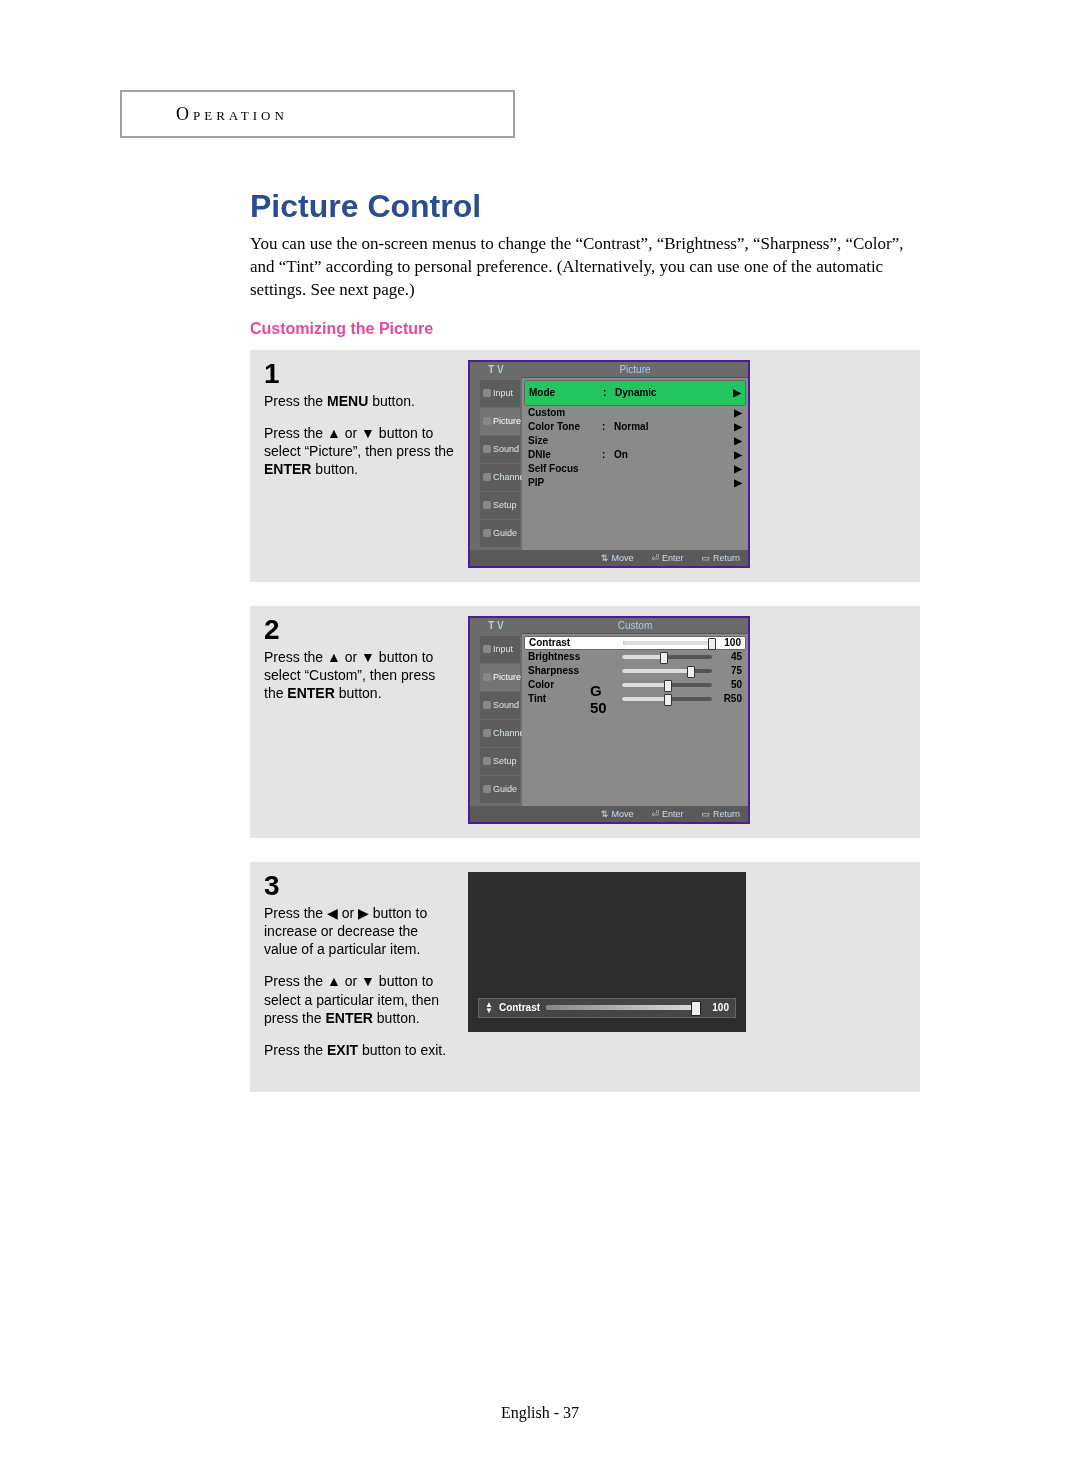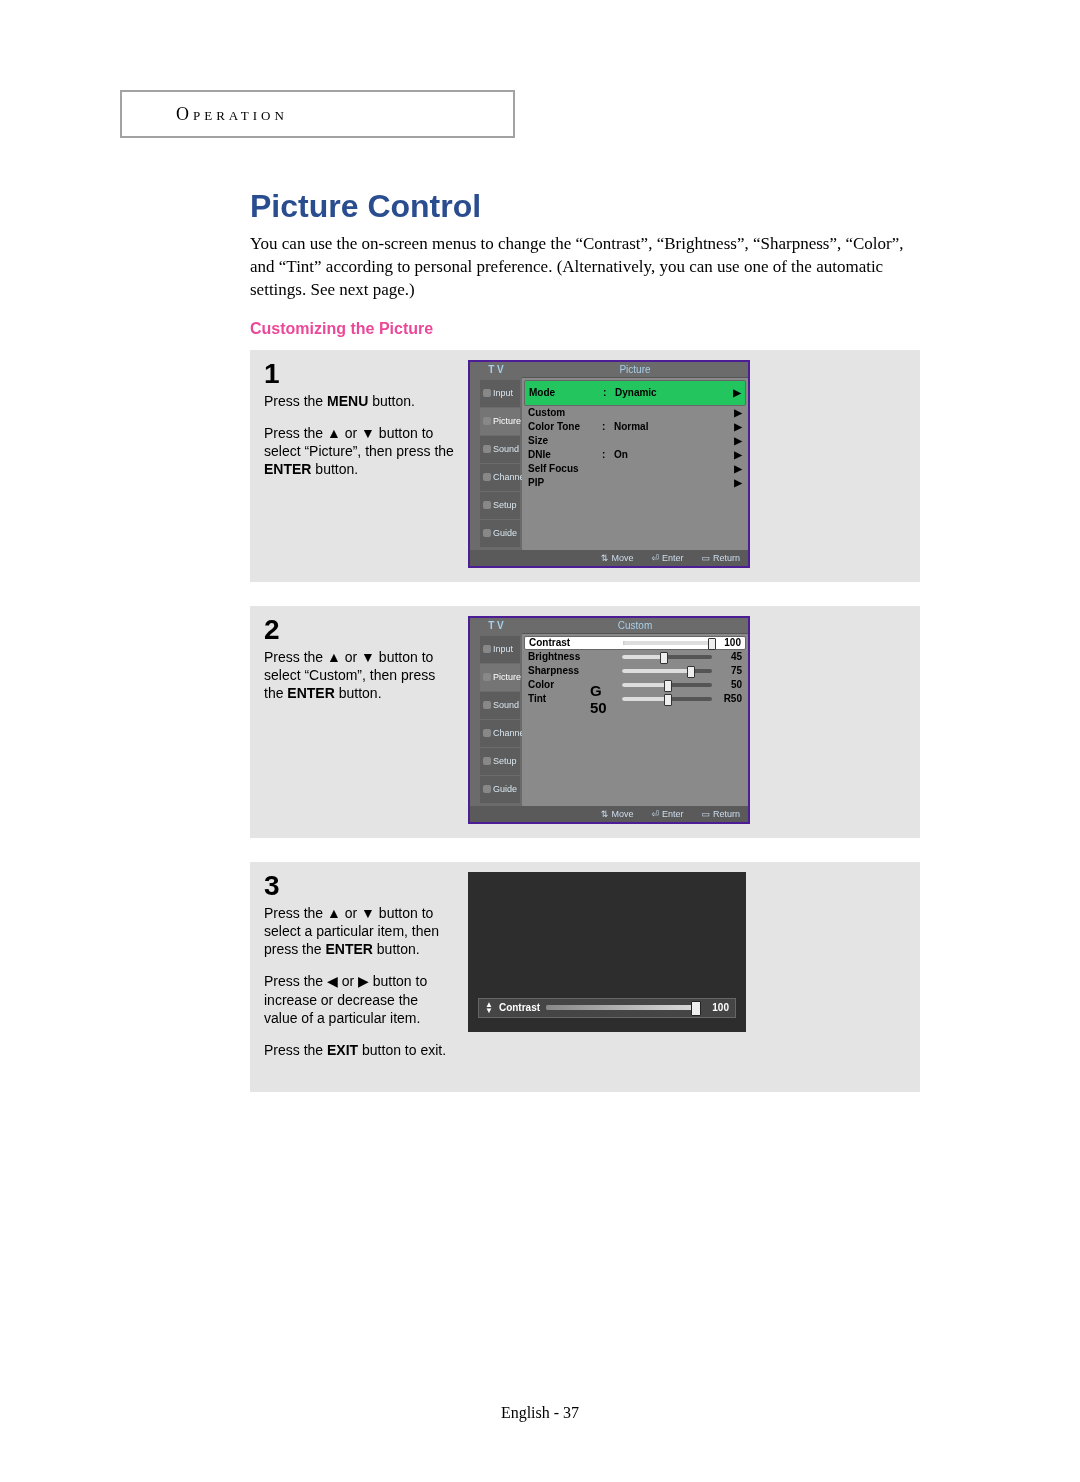--- a/index.html
+++ b/index.html
@@ -488,24 +488,24 @@
               <span class="fic">▭</span>
               <span>Return</span>
             </span>
         </div>
       </div>
     </div>
 
     <div class="step-block" style="min-height:230px;">
       <div class="step-text">
         <div class="step-number">3</div>
+        <p class="step-p">Press the ◀ or ▶ button to increase or decrease the value of a particular item.</p>
         <p class="step-p">
           <span>Press the ▲ or ▼ button to select a particular item, then press the </span><span class="kw">ENTER</span><span> button.</span>
         </p>
-        <p class="step-p">Press the ◀ or ▶ button to increase or decrease the value of a particular item.</p>
         <p class="step-p">
           <span>Press the </span><span class="kw">EXIT</span><span> button to exit.</span>
         </p>
       </div>
       <div class="dark-panel">
         <div class="contrast-bar">
           <span class="cb-arrows">
               <span>▲</span>
               <span>▼</span>
             </span>

